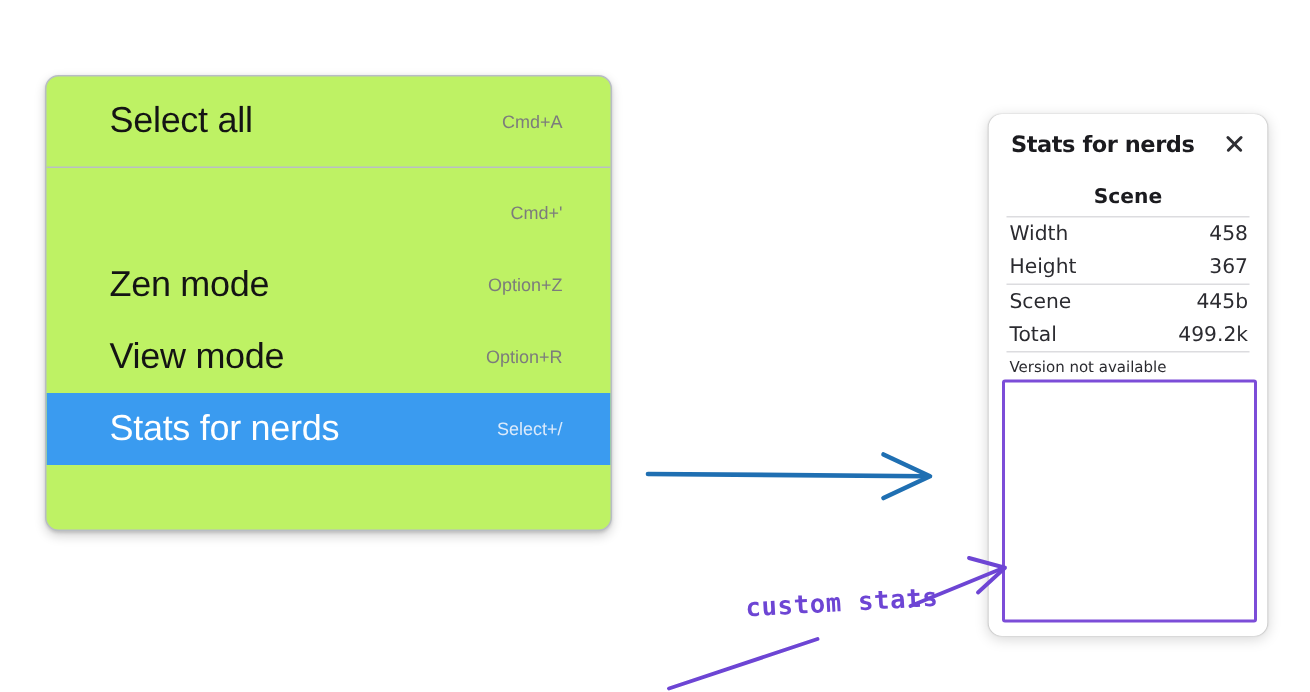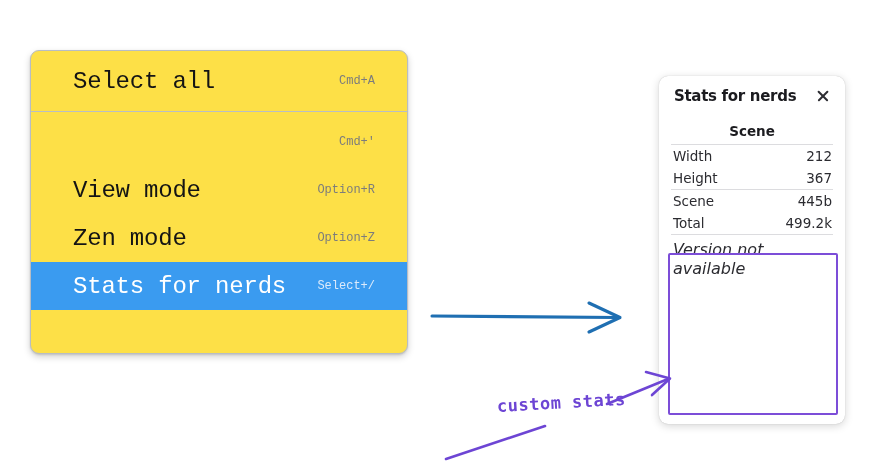--- a/index.html
+++ b/index.html
@@ -7,26 +7,25 @@
     width:873px; height:461px;
     background:#ffffff;
     font-family:"Liberation Sans", sans-serif;
     overflow:hidden;
   }
   #stage { position:relative; width:873px; height:461px; background:#fff; }
 
   
   #context-menu{
     position:absolute; left:30px; top:50px; width:378px; height:304px;
-    background:#fde047;
+    background:#bef264;
     border:1px solid #b8bdc4;
     border-radius:9px;
     box-shadow:0 3px 7px rgba(0,0,0,.18), 0 1px 2px rgba(0,0,0,.12);
     overflow:hidden;
-    font-family:Liberation Mono, monospace;
   }
   .menu-group{ padding:6px 0; }
   .menu-sep{ height:1px; background:#b9bec5; }
   .menu-item{
     position:relative; height:48px;
     display:flex; align-items:center;
     padding:0 32px 0 42px;
     cursor:default;
   }
   .menu-item .mi-label{
@@ -69,21 +68,21 @@
     padding:7px 0 5px;
   }
   .sec-rule{ height:1px; background:#dcdcdf; margin:0 2px; }
   .stat-row{
     display:flex; align-items:center; justify-content:space-between;
     padding:3px 3px 3px 4px;
     font-size:13.5px; color:#2b2b30;
   }
   .stat-row .v{ font-variant-numeric:tabular-nums; }
   .note-row{
-    padding:5px 3px 3px 4px; font-size:16px; color:#2b2b30;font-style:italic;
+    padding:5px 3px 3px 4px; font-size:10px; color:#2b2b30;
   }
 
   
   #highlight-rect{
     position:absolute; left:668px; top:253px; width:170px; height:162px;
     border:2.2px solid #7c4dd8; border-radius:2px;
     pointer-events:none;
   }
 
   
@@ -110,47 +109,47 @@
       </div>
     </div>
 
     <div class="menu-sep"></div>
 
     <div class="menu-group">
       <div class="menu-item">
         <span class="mi-shortcut">Cmd+'</span>
       </div>
       <div class="menu-item">
+        <span class="mi-label">Zen mode</span>
+        <span class="mi-shortcut">Option+Z</span>
+      </div>
+      <div class="menu-item">
         <span class="mi-label">View mode</span>
         <span class="mi-shortcut">Option+R</span>
-      </div>
-      <div class="menu-item">
-        <span class="mi-label">Zen mode</span>
-        <span class="mi-shortcut">Option+Z</span>
       </div>
       <div class="menu-item selected">
         <span class="mi-label">Stats for nerds</span>
         <span class="mi-shortcut">Select+/</span>
       </div>
       <div class="group-bottom-pad"></div>
     </div>
   </div>
 
   <div id="stats-panel">
 
     <div id="stats-header">
       <span id="stats-title">Stats for nerds</span>
       <span id="close-btn"></span>
     </div>
 
     <div class="sec-title">Scene</div>
     <div class="sec-rule"></div>
     <div class="stat-row">
       <span class="k">Width</span>
-      <span class="v">212</span>
+      <span class="v">458</span>
     </div>
     <div class="stat-row">
       <span class="k">Height</span>
       <span class="v">367</span>
     </div>
 
     <div class="sec-rule"></div>
     <div class="stat-row">
       <span class="k">Scene</span>
       <span class="v">445b</span>

